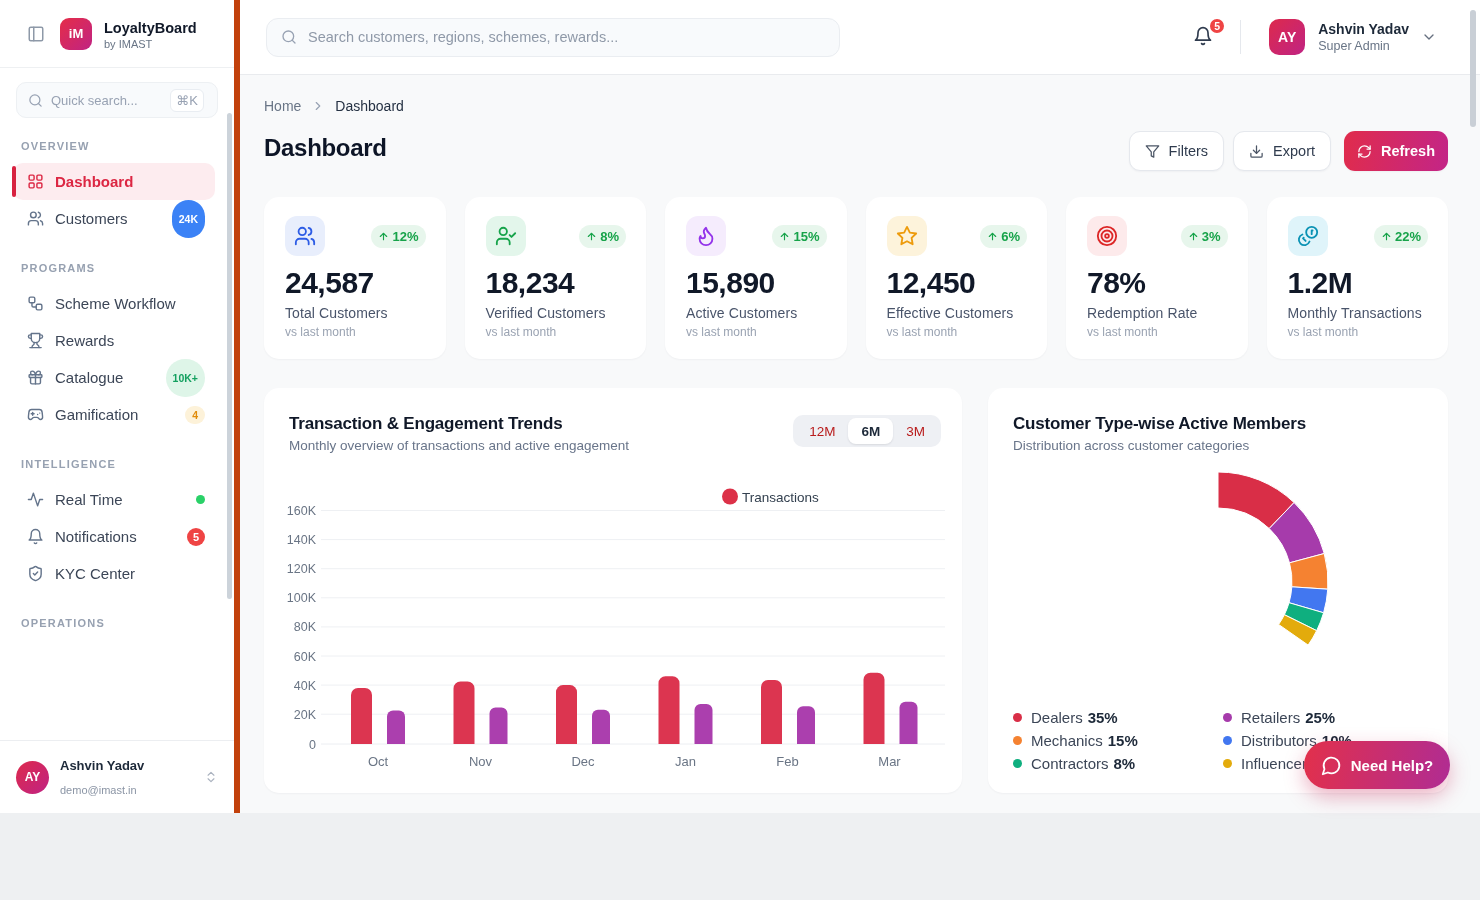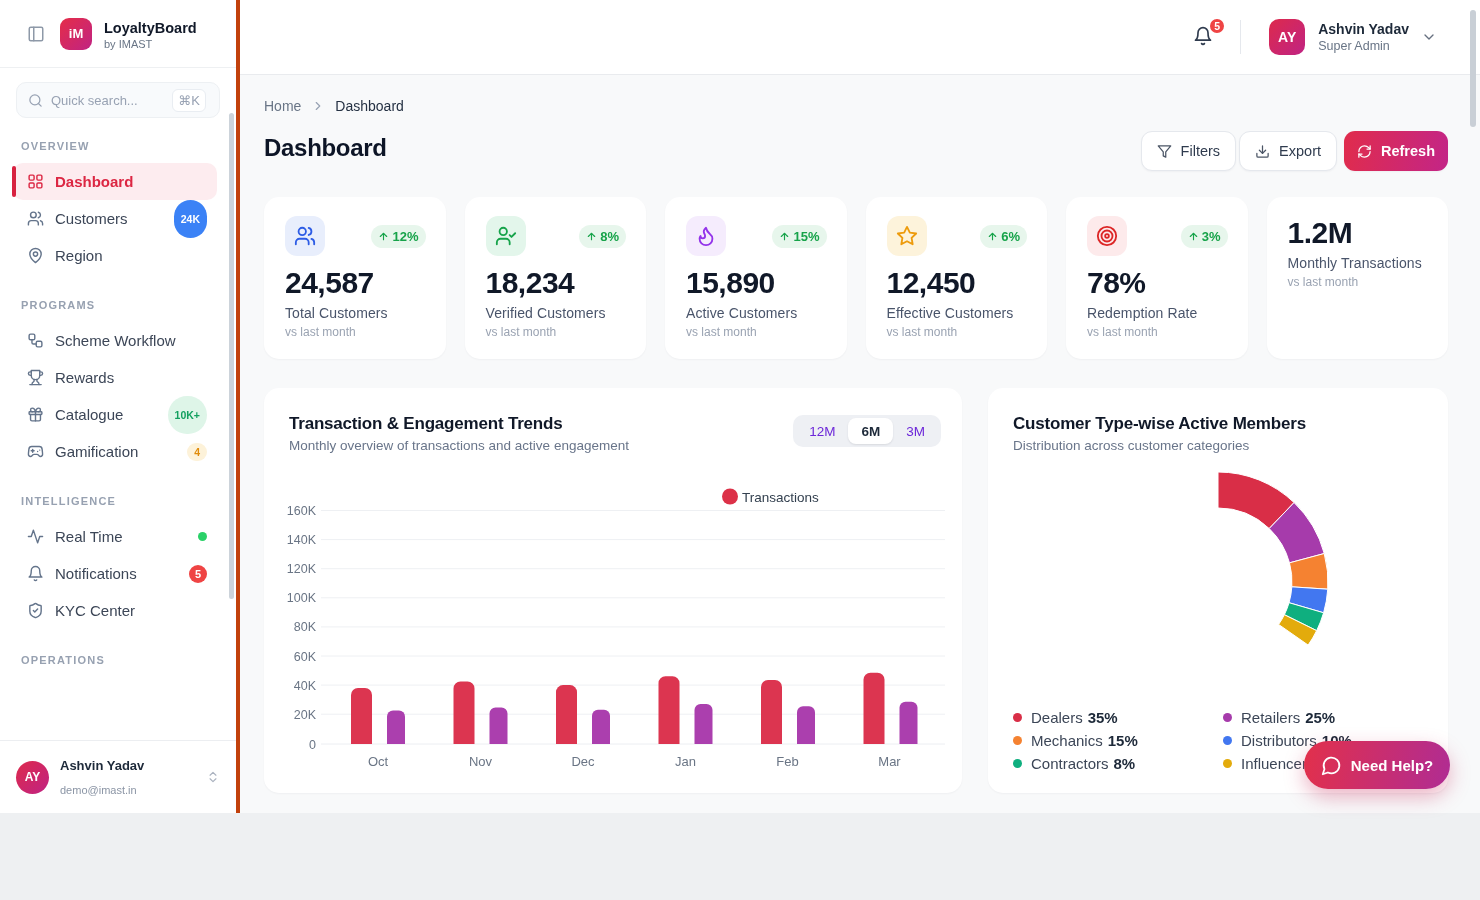--- a/index.html
+++ b/index.html
@@ -1,19 +1,19 @@
 <!DOCTYPE html>
 <html><head><meta charset="utf-8">
 <style>
 *{margin:0;padding:0;box-sizing:border-box;}
 html,body{width:1480px;height:900px;overflow:hidden;}
 body{font-family:"Liberation Sans",sans-serif;background:#eef0f2;}
 .app{width:1480px;height:813px;display:flex;background:#f8f9fa;}
 
-.sidebar{width:240px;height:813px;background:#fff;border-right:4px solid #c2410c;position:relative;flex:none;}
+.sidebar{width:240px;height:813px;background:#fff;border-right:6px solid #c2410c;position:relative;flex:none;}
 .sb-head{height:68px;border-bottom:1px solid #eef0f2;display:flex;align-items:center;padding:0 16px;}
 .sb-toggle{width:18px;height:18px;color:#8e99a8;margin:0 15px 0 11px;flex:none;}
 .logo{width:32px;height:32px;border-radius:9px;background:linear-gradient(135deg,#e52d48,#c02383);color:#fff;font-weight:700;font-size:13px;display:flex;align-items:center;justify-content:center;margin-right:12px;flex:none;}
 .logo-name{font-size:14.5px;font-weight:700;color:#101828;line-height:1.2;}
 .logo-sub{font-size:11px;color:#697586;margin-top:1px;}
 .sb-search{margin:14px 16px 0;height:36px;background:#f8fafc;border:1px solid #edf0f3;border-radius:10px;display:flex;align-items:center;padding:0 13px 0 11px;color:#98a2b3;}
 .sb-search svg{width:15px;height:15px;margin-right:8px;flex:none;}
 .sb-search span{font-size:13px;flex:1;}
 .kbd{background:#fff;border:1px solid #e9edf2;border-radius:6px;font-size:9.5px;color:#98a2b3;padding:3px 5px;}
 .nav{padding:0 19px 0 13px;}
@@ -54,21 +54,21 @@
 .tb-rl{font-size:12.5px;color:#697586;margin-top:2px;}
 .tb-chev{width:16px;height:16px;color:#66707f;margin-left:12px;}
 
 .content{flex:1;padding:23px 32px 0 24px;min-width:0;}
 .crumbs{display:flex;align-items:center;font-size:14px;color:#697586;margin-bottom:17px;}
 .crumbs svg{width:14px;height:14px;margin:0 10px;color:#98a2b3;}
 .crumbs b{color:#253143;font-weight:400;}
 .head-row{display:flex;align-items:flex-start;margin-bottom:26px;}
 h1{font-size:24px;font-weight:700;color:#0d1526;letter-spacing:-0.3px;margin-top:3px;}
 .sub{font-size:15px;color:#5d6878;margin-top:8px;}
-.head-btns{margin-left:auto;display:flex;align-items:center;gap:3px;margin-top:0px;}
+.head-btns{margin-left:auto;display:flex;align-items:center;gap:9px;margin-top:0px;}
 .btn{height:40px;border-radius:11px;display:flex;align-items:center;font-size:14.5px;font-weight:400;padding:0 15px;background:#fff;border:1px solid #e5e8ed;color:#2f3b4e;box-shadow:0 1px 2px rgba(16,24,40,.04);}
 .btn svg{width:15px;height:15px;margin-right:9px;color:#4b5565;}
 .btn.grad{background:linear-gradient(100deg,#e02c4c,#c32587);border:none;color:#fff;font-weight:700;padding:0 13px;margin-left:4px;}
 .btn.grad svg{color:#fff;}
 
 .stats{display:grid;grid-template-columns:repeat(6,1fr);gap:19px;margin-bottom:29px;}
 .scard{background:#fff;border-radius:15px;padding:19px 20px 19px 21px;box-shadow:0 1px 2px rgba(16,24,40,.04);height:162px;}
 .scard .top{display:flex;align-items:flex-start;justify-content:space-between;margin-bottom:10px;}
 .tile{width:40px;height:40px;border-radius:12px;display:flex;align-items:center;justify-content:center;}
 .tile svg{width:22px;height:22px;}
@@ -78,21 +78,21 @@
 .scard .lbl{font-size:14px;color:#49546a;margin-top:5px;white-space:nowrap;letter-spacing:0.1px;}
 .scard .vs{font-size:12px;color:#9aa3b2;margin-top:4px;}
 
 .charts{display:flex;gap:26px;}
 .ccard{background:#fff;border-radius:15px;box-shadow:0 1px 2px rgba(16,24,40,.04);position:relative;height:405px;}
 .ccard.left{width:698px;flex:none;}
 .ccard.right{flex:1;}
 .ctitle{font-size:17px;font-weight:700;color:#101828;position:absolute;left:25px;top:26px;letter-spacing:-0.2px;}
 .csub{font-size:13.5px;color:#69758a;position:absolute;left:25px;top:50px;}
 .toggle{position:absolute;right:21px;top:27px;background:#eef0f4;border-radius:10px;height:32px;display:flex;align-items:center;padding:3px;}
-.toggle div{height:26px;border-radius:8px;display:flex;align-items:center;padding:0 13px;font-size:13.5px;color:#6d28d9;}
+.toggle div{height:26px;border-radius:8px;display:flex;align-items:center;padding:0 13px;font-size:13.5px;color:#b91c1c;}
 .toggle div.on{background:#fff;color:#1d2939;font-weight:700;box-shadow:0 1px 2px rgba(16,24,40,.1);}
 .legend2{position:absolute;left:25px;right:25px;bottom:23px;display:grid;grid-template-columns:210px 1fr;row-gap:9px;}
 .legend2 .li{display:flex;align-items:center;font-size:15px;color:#3c4657;height:14px;}
 .legend2 .li i{width:9px;height:9px;border-radius:50%;margin-right:9px;flex:none;}
 .legend2 .li b{margin-left:5px;color:#1d2939;}
 
 .needhelp{position:fixed;left:1304px;top:741px;width:146px;height:48px;border-radius:24px;background:linear-gradient(100deg,#e2304b,#b02c93);box-shadow:0 8px 20px rgba(200,40,90,.35);display:flex;align-items:center;justify-content:center;color:#fff;font-size:15px;font-weight:700;}
 .needhelp svg{width:21px;height:21px;margin-right:9px;flex:none;}
 .mscroll{position:fixed;right:4px;top:10px;width:6px;height:117px;border-radius:3px;background:#c9cfd6;}
 </style></head>
@@ -132,27 +132,20 @@
     <div class="nav-item">
       <svg viewBox="0 0 24 24" fill="none" stroke="currentColor" stroke-width="2" stroke-linecap="round" stroke-linejoin="round">
             <path d="M16 21v-2a4 4 0 0 0-4-4H6a4 4 0 0 0-4 4v2"></path>
             <circle cx="9" cy="7" r="4"></circle>
             <path d="M22 21v-2a4 4 0 0 0-3-3.87"></path>
             <path d="M16 3.13a4 4 0 0 1 0 7.75"></path>
           </svg>
       <span class="txt">Customers</span>
           <span class="pill blue">24K</span>
     </div>
-    <div class="nav-item">
-      <svg viewBox="0 0 24 24" fill="none" stroke="currentColor" stroke-width="2" stroke-linecap="round" stroke-linejoin="round">
-            <path d="M20 10c0 6-8 12-8 12s-8-6-8-12a8 8 0 0 1 16 0Z"></path>
-            <circle cx="12" cy="10" r="3"></circle>
-          </svg>
-      <span class="txt">Region</span>
-    </div>
     <div class="nav-label">PROGRAMS</div>
     <div class="nav-item">
       <svg viewBox="0 0 24 24" fill="none" stroke="currentColor" stroke-width="2" stroke-linecap="round" stroke-linejoin="round">
             <rect width="8" height="8" x="3" y="3" rx="2"></rect>
             <path d="M7 11v4a2 2 0 0 0 2 2h4"></path>
             <rect width="8" height="8" x="13" y="13" rx="2"></rect>
           </svg>
       <span class="txt">Scheme Workflow</span>
     </div>
     <div class="nav-item">
@@ -220,20 +213,27 @@
           <div class="em">demo@imast.in</div>
         </div>
     <svg viewBox="0 0 24 24" fill="none" stroke="currentColor" stroke-width="2" stroke-linecap="round" stroke-linejoin="round">
           <path d="m7 15 5 5 5-5"></path>
           <path d="m7 9 5-5 5 5"></path>
         </svg>
   </div>
 </aside>
 <div class="main">
   <header class="topbar">
+    <div class="tb-search">
+      <svg viewBox="0 0 24 24" fill="none" stroke="currentColor" stroke-width="2" stroke-linecap="round">
+            <circle cx="11" cy="11" r="8"></circle>
+            <path d="m21 21-4.3-4.3"></path>
+          </svg>
+      <span>Search customers, regions, schemes, rewards...</span>
+    </div>
     <div class="tb-right">
       <div class="bell">
         <svg viewBox="0 0 24 24" fill="none" stroke="currentColor" stroke-width="2" stroke-linecap="round" stroke-linejoin="round">
               <path d="M6 8a6 6 0 0 1 12 0c0 7 3 9 3 9H3s3-2 3-9"></path>
               <path d="M10.3 21a1.94 1.94 0 0 0 3.4 0"></path>
             </svg>
         <div class="bdg">5</div>
       </div>
       <div class="tb-div"></div>
       <div class="avatar">AY</div>
@@ -353,20 +353,36 @@
         <div class="trend"><svg viewBox="0 0 24 24" fill="none" stroke="currentColor" stroke-width="2.5" stroke-linecap="round" stroke-linejoin="round">
                   <path d="M12 19V5"></path>
                   <path d="m5 12 7-7 7 7"></path>
                 </svg>3%</div>
             </div>
         <div class="val">78%</div>
             <div class="lbl">Redemption Rate</div>
             <div class="vs">vs last month</div>
       </div>
       <div class="scard">
+            <div class="top">
+        <div class="tile" style="background:#dff4fa;color:#0a92b4">
+                <svg viewBox="0 0 24 24" fill="none" stroke="currentColor" stroke-width="2" stroke-linecap="round" stroke-linejoin="round">
+                  <g transform="translate(24,0) scale(-1,1)">
+                    <circle cx="8" cy="8" r="6"></circle>
+                    <path d="M18.09 10.37A6 6 0 1 1 10.34 18"></path>
+                    <path d="M7 6h1v4"></path>
+                    <path d="m16.71 13.88.7.71-2.82 2.82"></path>
+                  </g>
+                </svg>
+              </div>
+        <div class="trend"><svg viewBox="0 0 24 24" fill="none" stroke="currentColor" stroke-width="2.5" stroke-linecap="round" stroke-linejoin="round">
+                  <path d="M12 19V5"></path>
+                  <path d="m5 12 7-7 7 7"></path>
+                </svg>22%</div>
+            </div>
         <div class="val">1.2M</div>
             <div class="lbl">Monthly Transactions</div>
             <div class="vs">vs last month</div>
       </div>
     </div>
     <div class="charts">
       <div class="ccard left">
         <div class="ctitle">Transaction &amp; Engagement Trends</div>
         <div class="csub">Monthly overview of transactions and active engagement</div>
         <div class="toggle">

